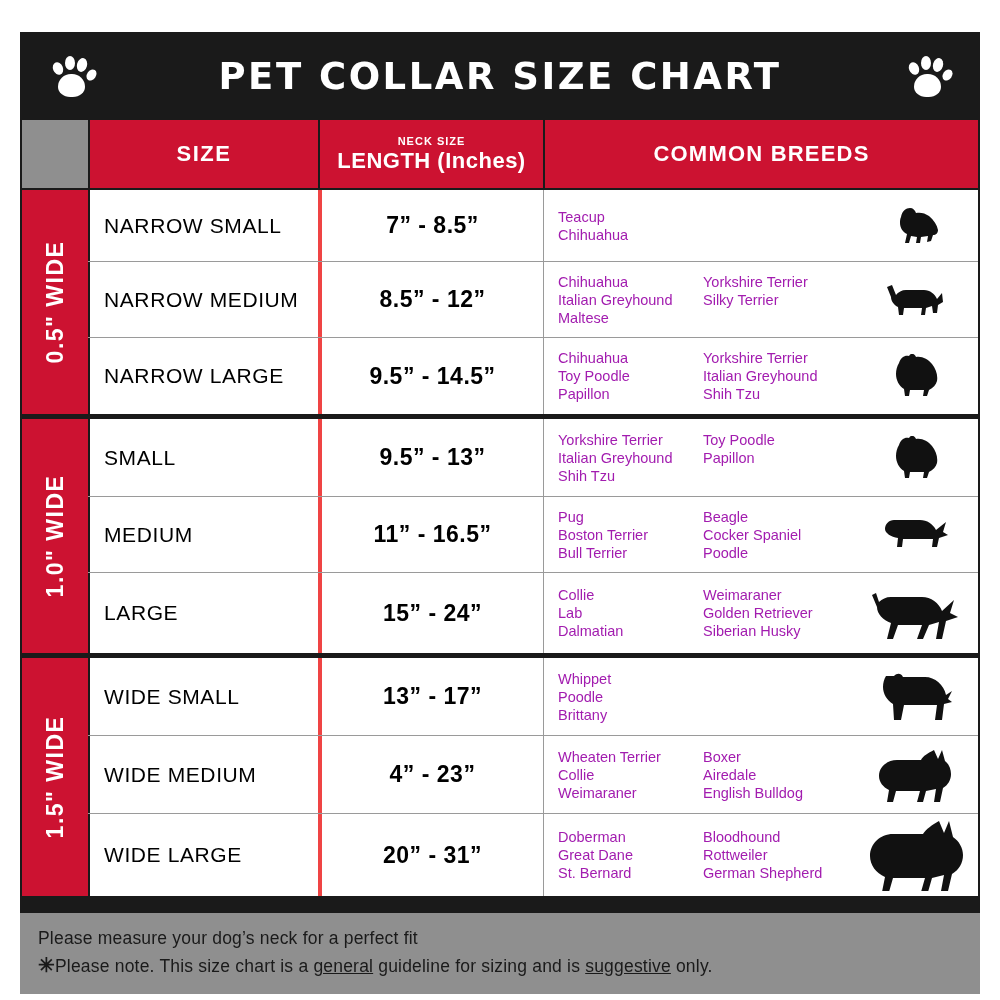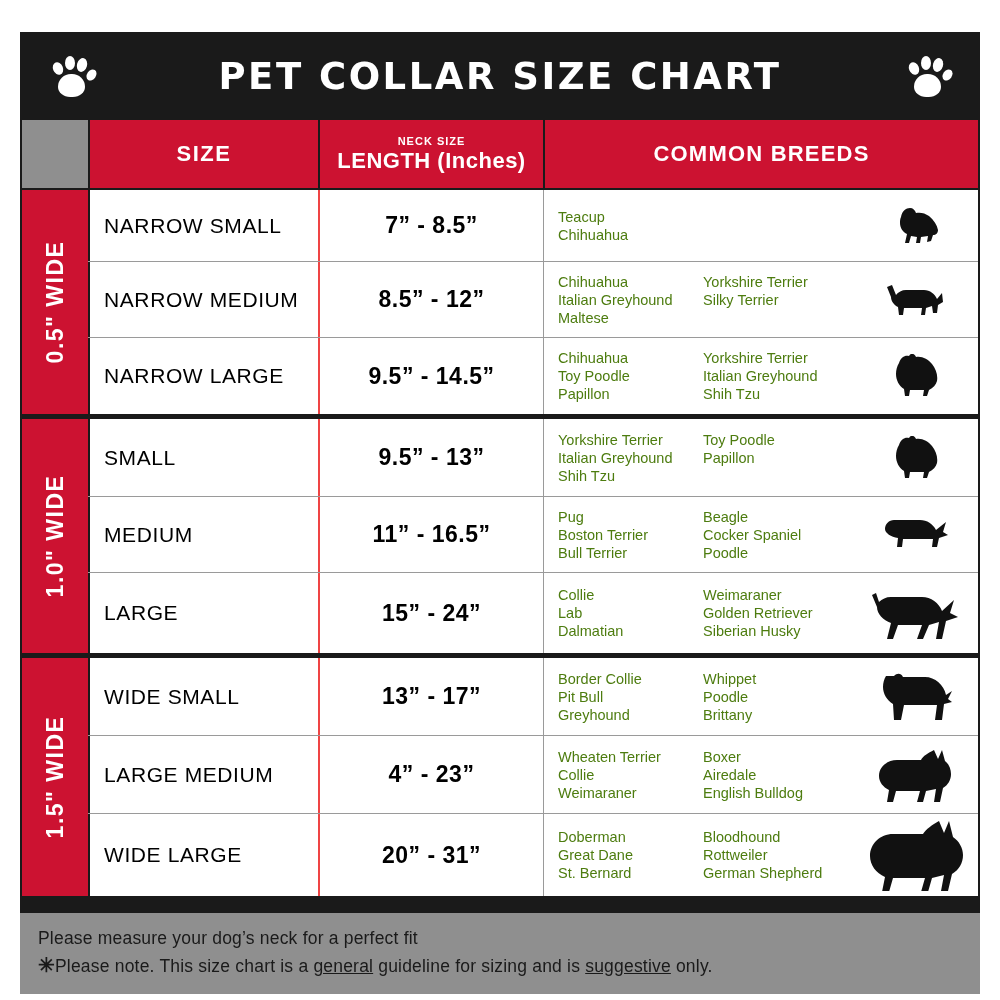--- a/index.html
+++ b/index.html
@@ -159,40 +159,40 @@
     border-left: 2px solid #1a1a1a;
   }
   .cell-length {
     flex: 0 0 225px;
     display: flex;
     align-items: center;
     justify-content: center;
     font-size: 23px;
     font-weight: bold;
     letter-spacing: 0.5px;
-    border-left: 2px solid #ef4444;
+    border-left: 4px solid #ef4444;
     box-sizing: border-box;
   }
   .cell-breeds {
     flex: 1 1 auto;
     display: flex;
     align-items: center;
     border-left: 1px solid #9a9a9a;
     padding: 6px 0 6px 14px;
     box-sizing: border-box;
   }
   .breed-cols {
     display: flex;
     flex: 1 1 auto;
   }
   .breed-col {
     flex: 0 0 145px;
     font-size: 14.5px;
     line-height: 18px;
-    color: #4d7c0f;
+    color: #a21caf;
   }
   .silhouette {
     flex: 0 0 120px;
     height: 100%;
     display: flex;
     align-items: center;
     justify-content: center;
     padding-right: 6px;
     box-sizing: border-box;
   }
@@ -375,36 +375,33 @@
       <div class="group">
         <div class="group-label">
           <span>1.5" WIDE</span>
         </div>
         <div class="rows">
           <div class="row" style="height:78px">
             <div class="cell-size">WIDE SMALL</div>
             <div class="cell-length">13” - 17”</div>
             <div class="cell-breeds">
               <div class="breed-cols">
-                <div class="breed-col" style="white-space:pre-line">Border Collie
-Pit Bull
-Greyhound</div>
                 <div class="breed-col" style="white-space:pre-line">Whippet
 Poodle
 Brittany</div>
               </div>
               <div class="silhouette">
                 <svg width="74" height="50" viewBox="0 0 74 50">
                     <path fill="#111" d="M16 4c3-3 7-3 9 1h22c10 0 19 8 21 18l6-4-4 8 4 3-8 2-2 16h-7l2-15H26l-3 15h-7l-1-16c-6-4-10-10-10-17 0-4 1-8 3-11z"></path>
                   </svg>
               </div>
             </div>
           </div>
           <div class="row" style="height:78px">
-            <div class="cell-size">LARGE MEDIUM</div>
+            <div class="cell-size">WIDE MEDIUM</div>
             <div class="cell-length">4” - 23”</div>
             <div class="cell-breeds">
               <div class="breed-cols">
                 <div class="breed-col" style="white-space:pre-line">Wheaten Terrier
 Collie
 Weimaraner</div>
                 <div class="breed-col" style="white-space:pre-line">Boxer
 Airedale
 English Bulldog</div>
               </div>

